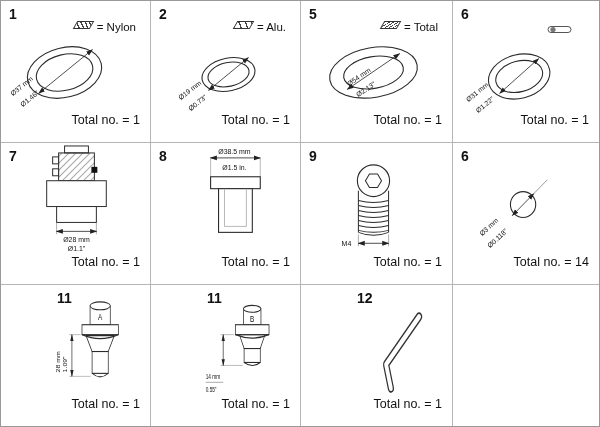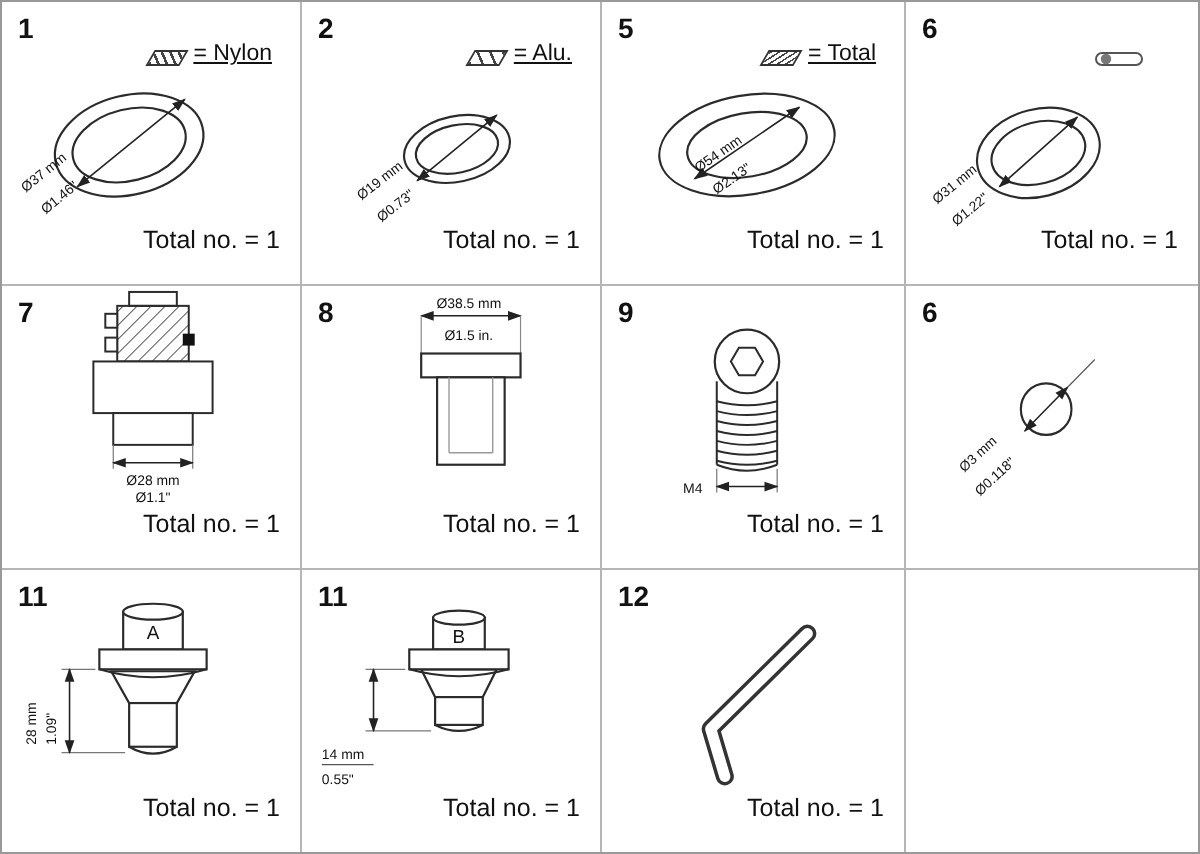--- a/index.html
+++ b/index.html
@@ -2,23 +2,23 @@
 <html><head>
 <meta charset="utf-8">
 <style>
   * { margin:0; padding:0; box-sizing:border-box; }
   html,body { background:#fff; }
   body { font-family:"Liberation Sans","DejaVu Sans",sans-serif; color:#111; }
   .sheet { position:relative; width:600px; height:427px; border:1px solid #999; background:#fff;
            display:grid; grid-template-columns:150px 150px 152px 1fr; grid-template-rows:142px 142px 1fr; }
   .cell { position:relative; border-right:1px solid #b5b5b5; border-bottom:1px solid #b5b5b5; overflow:hidden; background:#fff; }
   .cell.last-col { border-right:none; }
-  .cell.last-row { border-bottom:none; }
+  .cell.last-row { border-bottom:none;margin-left:48px; }
   .num { position:absolute; top:5px; left:8px; font-size:14px; font-weight:bold; }
-  .legend { position:absolute; top:20px; right:14px; display:flex; align-items:flex-end; gap:5px; font-size:11.5px;text-decoration:underline; }
+  .legend { position:absolute; top:20px; right:14px; display:flex; align-items:flex-start; gap:5px; font-size:11.5px; }
   .swatch { width:17px; height:8px; border:1px solid #333; transform:skewX(-30deg); }
   .sw-nylon { background:repeating-linear-gradient(45deg,#444 0 1px,transparent 1px 3px); }
   .sw-alu   { background:repeating-linear-gradient(45deg,#444 0 1px,transparent 1px 4.5px); }
   .sw-fibre { background:repeating-linear-gradient(135deg,#444 0 1px,transparent 1px 3px); }
   .total { position:absolute; bottom:15px; right:10px; font-size:12.5px; }
   .drawing { position:absolute; inset:0; width:100%; height:100%; }
   svg text { font-family:"Liberation Sans","DejaVu Sans",sans-serif; font-size:7px; fill:#111; }
   svg text.lbl-lg { font-size:9.5px; }
   .part-icon { position:absolute; top:23px; right:26px; }
 </style>
@@ -217,20 +217,21 @@
           <marker id="a8" viewBox="0 0 10 10" refX="9" refY="5" markerWidth="7" markerHeight="7" orient="auto-start-reverse" markerUnits="userSpaceOnUse">
             <path d="M0,1.5 L10,5 L0,8.5 z" fill="#222"></path>
           </marker>
         </defs>
       <circle cx="72" cy="62" r="13" fill="#fff" stroke="#2b2b2b" stroke-width="1.1"></circle>
       <line x1="61" y1="73" x2="83" y2="51" stroke="#222" stroke-width="0.8" marker-start="url(#a8)" marker-end="url(#a8)"></line>
       <line x1="83" y1="51" x2="97" y2="37" stroke="#555" stroke-width="0.6"></line>
       <text x="30" y="94" transform="rotate(-42 30 94)">Ø3 mm</text>
       <text x="38" y="106" transform="rotate(-42 38 106)">Ø0.118"</text>
     </svg>
+    <div class="total">Total no. = 14</div>
   </div>
 
   <div class="cell last-row">
     <div class="num">11</div>
     <svg class="drawing" viewBox="0 0 150 142" preserveAspectRatio="none">
       <defs>
           <marker id="a9" viewBox="0 0 10 10" refX="9" refY="5" markerWidth="7" markerHeight="7" orient="auto-start-reverse" markerUnits="userSpaceOnUse">
             <path d="M0,1.5 L10,5 L0,8.5 z" fill="#222"></path>
           </marker>
         </defs>

